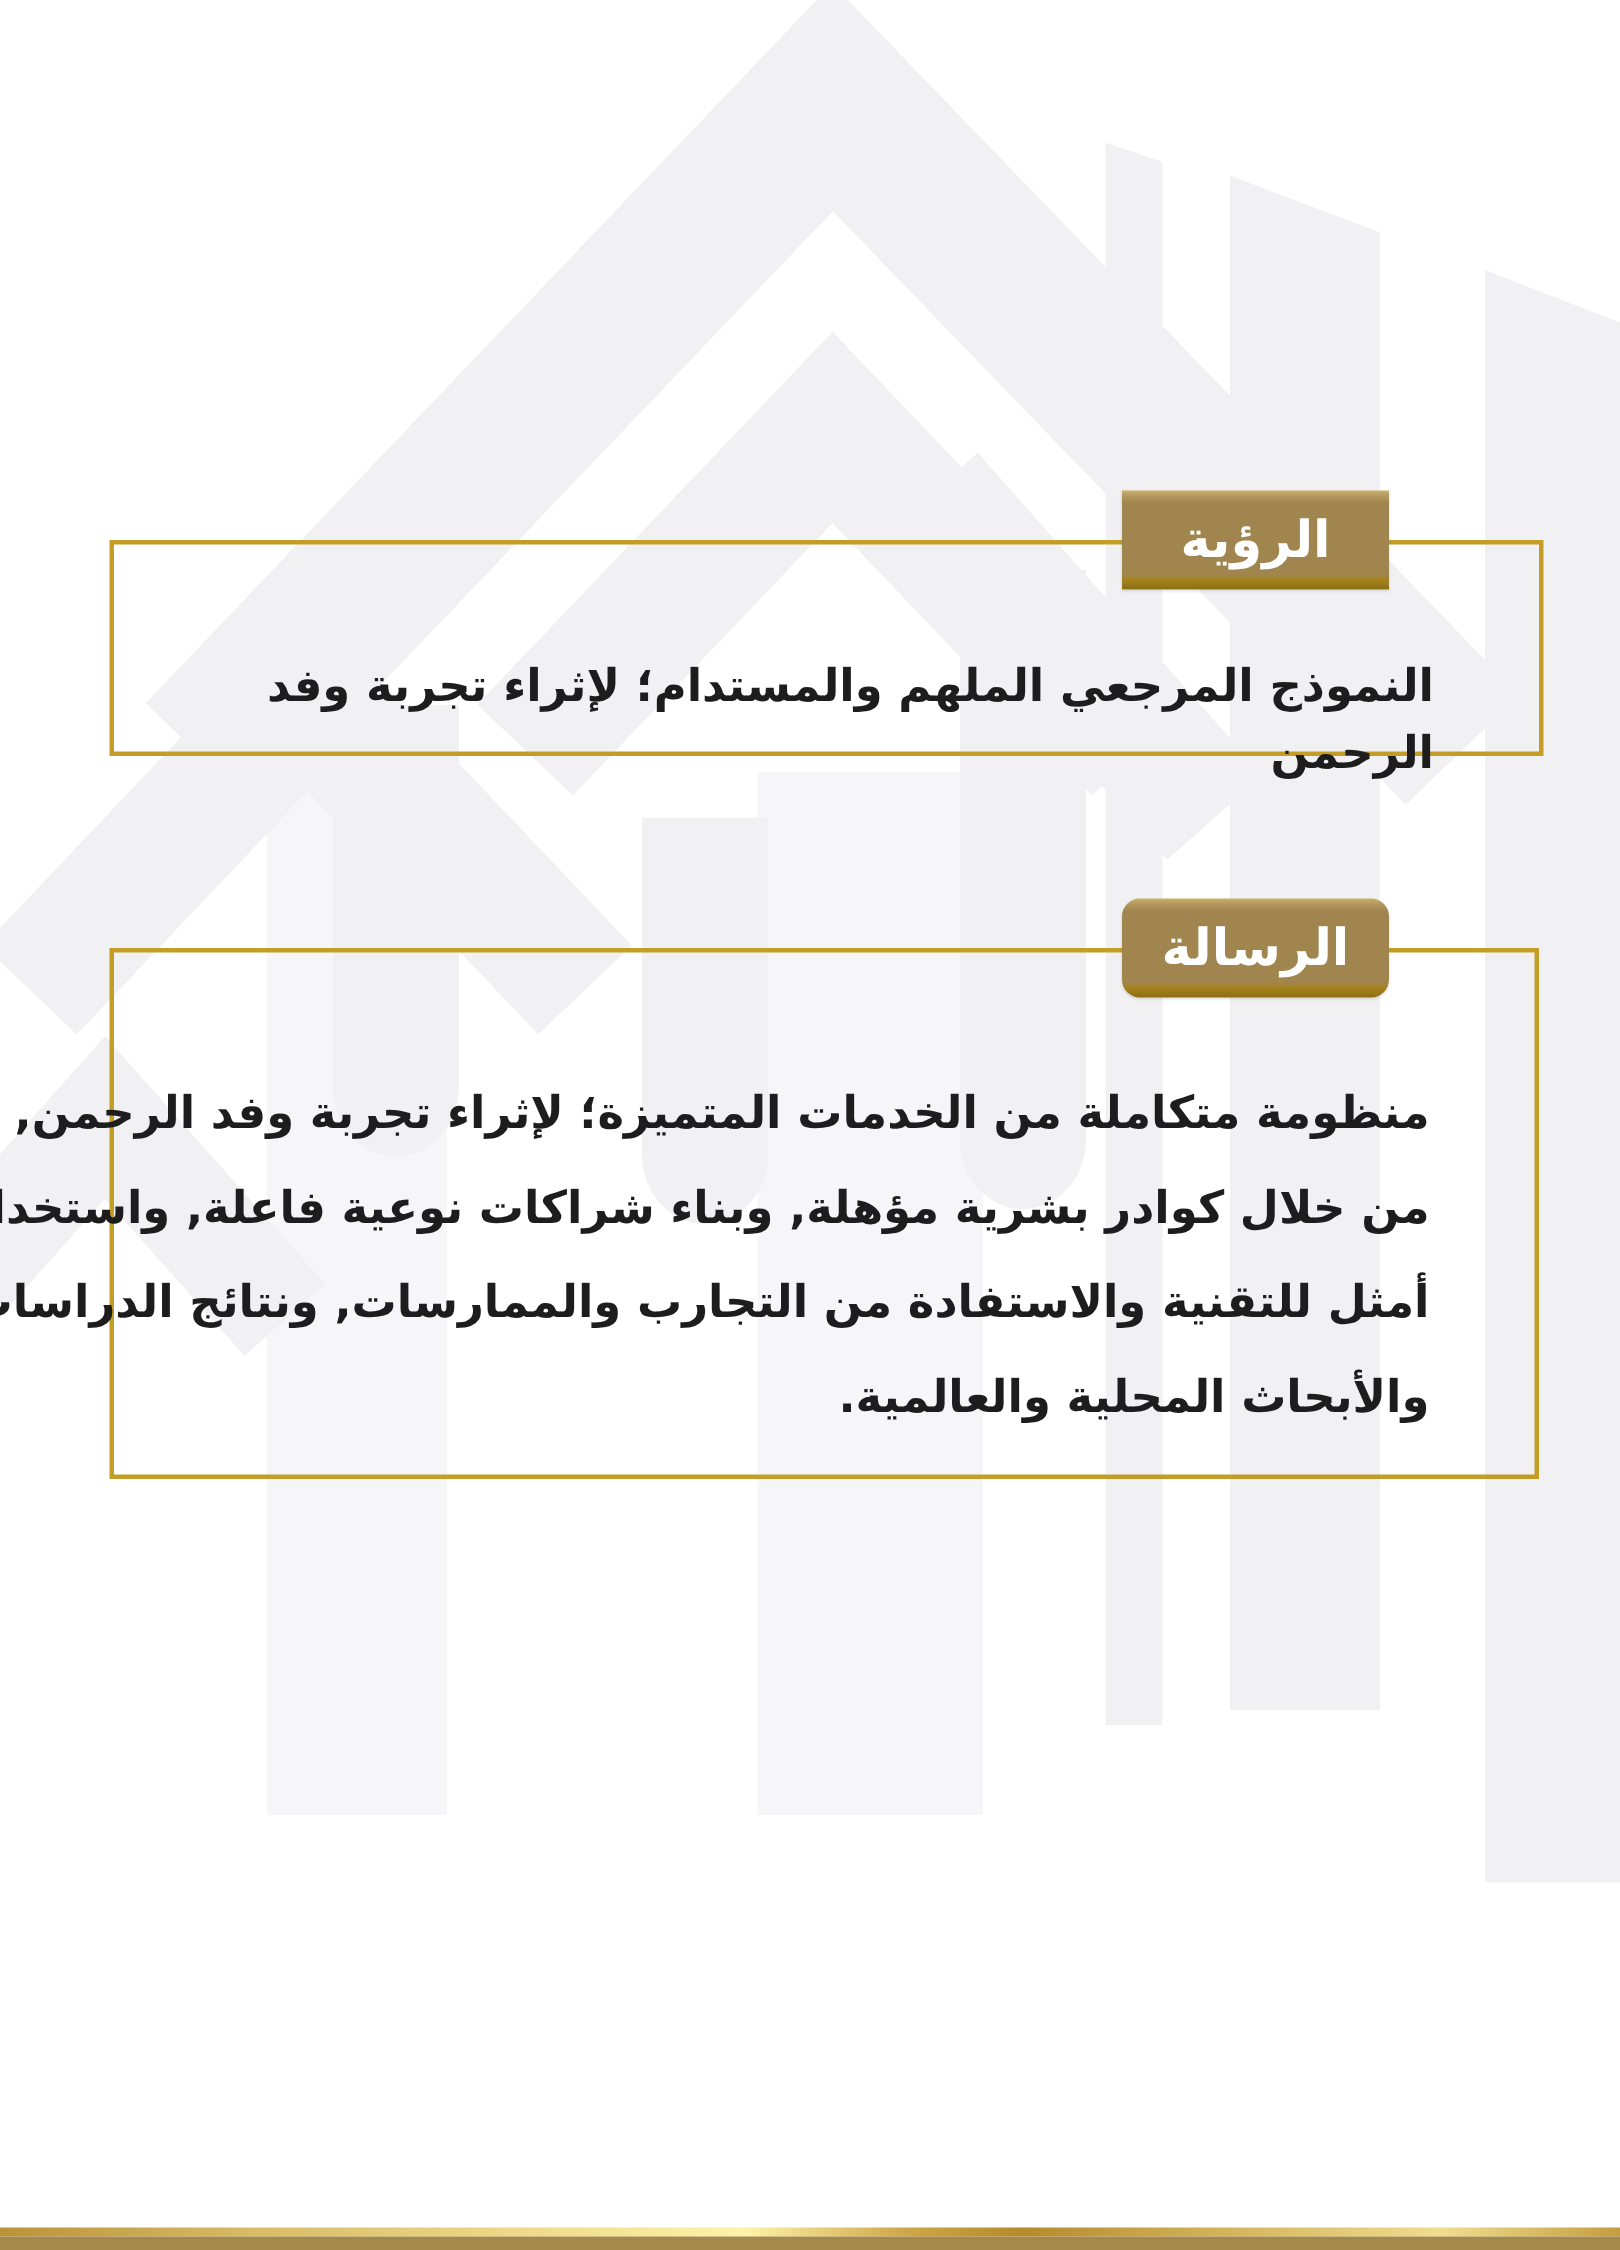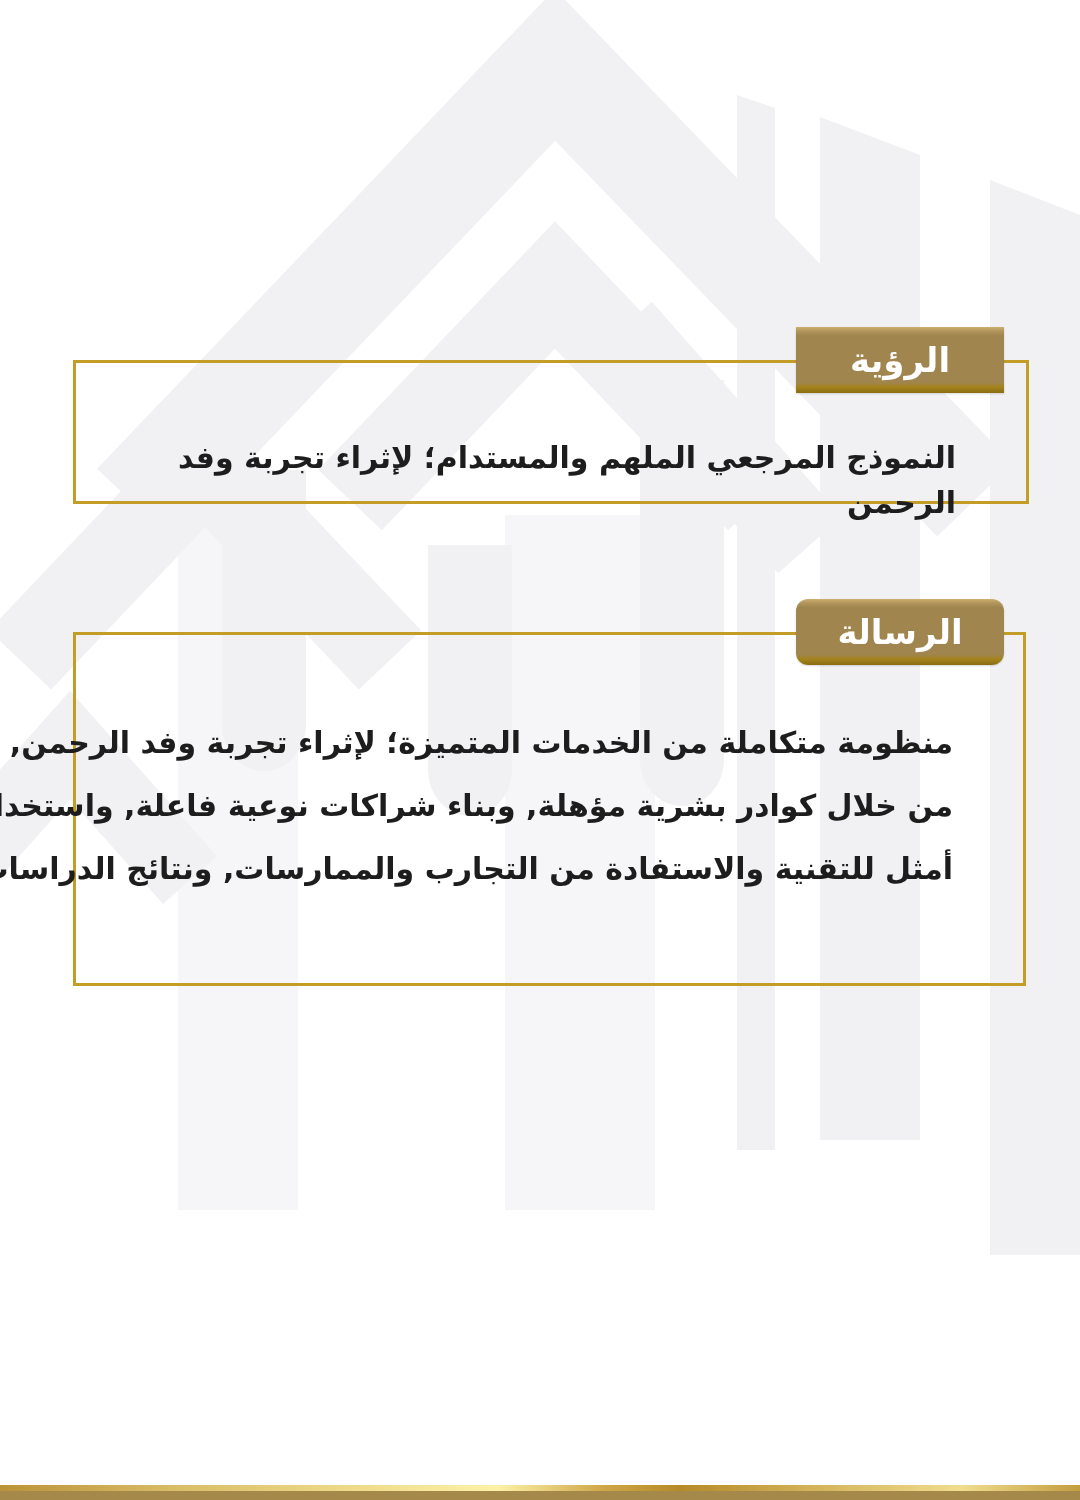--- a/index.html
+++ b/index.html
@@ -30,30 +30,29 @@
     z-index: 1;
     padding-left: 32px;
   }
   .vision-box  { left: 73px; top: 360px; width: 956px; height: 144px; }
   .mission-box { left: 73px; top: 632px; width: 953px; height: 354px; }
 
   
   .badge {
     position: absolute;
     left: 748px;
-    width: 208px; height: 66px;
+    width: 178px; height: 66px;
     z-index: 2;
     display: flex;
     align-items: center;
     justify-content: center;
     background: linear-gradient(180deg,
       #cdb06c 0%, #b2965d 6%, #a0854e 13%,
       #a0854e 84%, #a4831c 91%, #8a6d12 100%);
     box-shadow: 0 1px 2px rgba(0,0,0,0.15);
-    margin-left: 48px;
   }
   .vision-badge  { top: 327px; }
   .mission-badge { top: 599px; border-radius: 12px; }
   .badge-label {
     color: #ffffff;
     font-size: 34px;
     font-weight: bold;
     direction: rtl;
     letter-spacing: 0.5px;
   }
@@ -132,20 +131,21 @@
 </section>
 <div class="badge vision-badge">
   <span class="badge-label">الرؤية</span>
 </div>
 
 <section class="section-box mission-box">
   <div class="mission-body">
     <div class="mission-line">منظومة متكاملة من الخدمات المتميزة؛ لإثراء تجربة وفد الرحمن,</div>
     <div class="mission-line">من خلال كوادر بشرية مؤهلة, وبناء شراكات نوعية فاعلة, واستخدام</div>
     <div class="mission-line">أمثل للتقنية والاستفادة من التجارب والممارسات, ونتائج الدراسات</div>
+    <div class="mission-line">والأبحاث المحلية والعالمية.</div>
   </div>
 </section>
 <div class="badge mission-badge">
   <span class="badge-label">الرسالة</span>
 </div>
 
 <div class="footer-strip"></div>
 <div class="footer-band"></div>
 
 </body></html>

